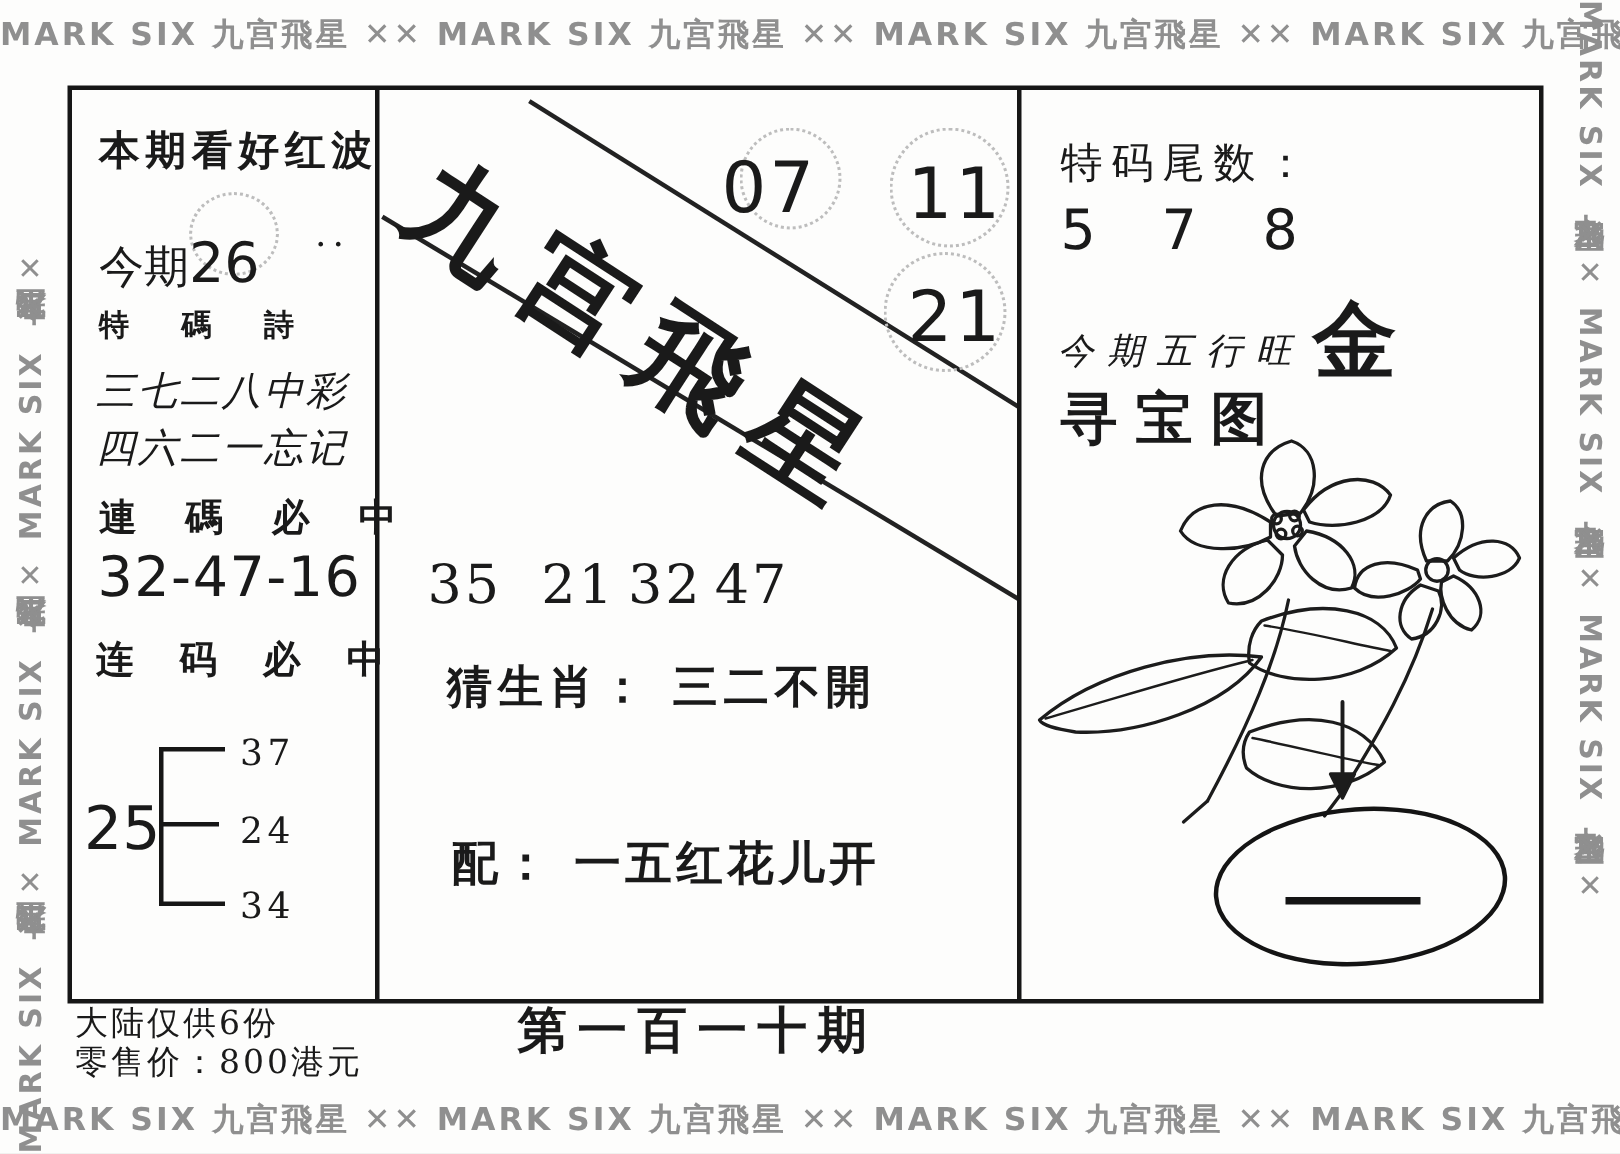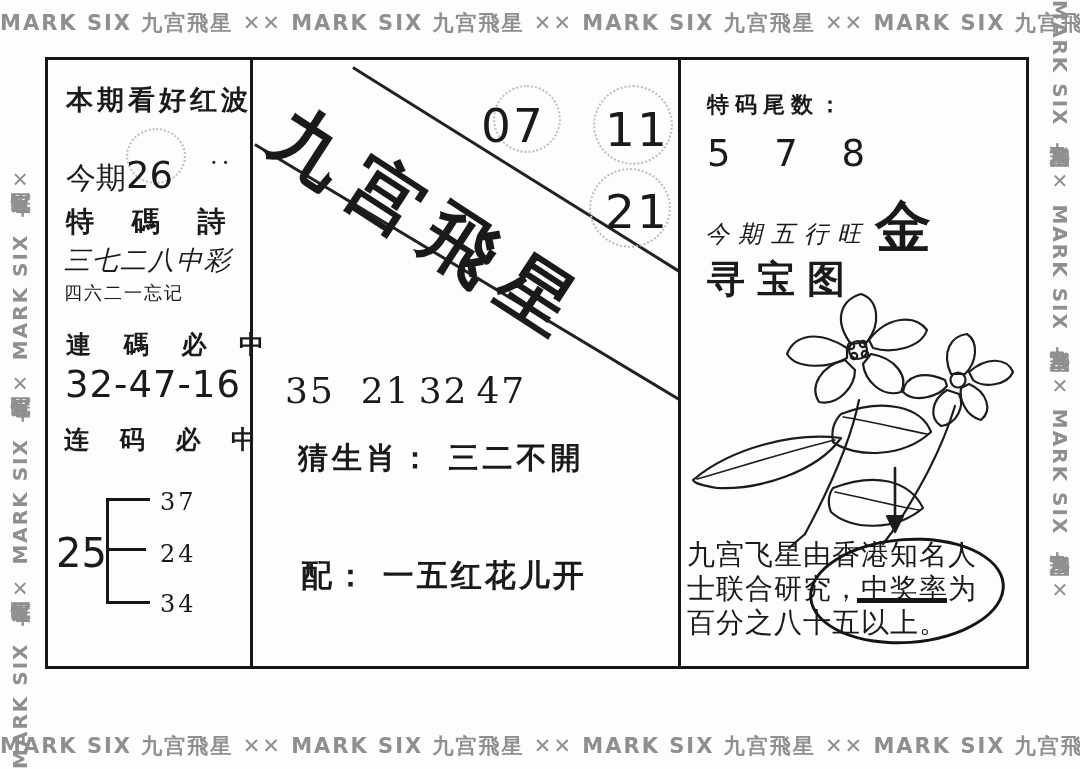--- a/index.html
+++ b/index.html
@@ -24,23 +24,23 @@
   .vdivider{position:absolute;top:0;width:3px;height:100%;background:#161616;}
   .div1{left:202px;} .div2{left:630px;}
   
   .leftcol{position:absolute;left:0;top:0;width:202px;height:100%;}
   .lc-headline{position:absolute;left:18px;top:22px;font-size:27px;font-weight:600;letter-spacing:4px;white-space:nowrap;}
   .lc-period{position:absolute;left:18px;top:94px;font-size:30px;white-space:nowrap;}
   .lc-period .num{font-size:37px;font-family:"DejaVu Sans","Liberation Sans",sans-serif;}
   .dotted-circle{position:absolute;border:2px dotted #bdbdbd;border-radius:50%;}
   .c26{left:78px;top:68px;width:56px;height:52px;}
   .lc-dots{position:absolute;left:162px;top:82px;font-size:24px;letter-spacing:4px;}
-  .lc-poemtitle{position:absolute;left:18px;top:143px;font-size:28px;letter-spacing:14px;font-weight:600;white-space:nowrap;}
+  .lc-poemtitle{position:absolute;left:18px;top:143px;font-size:20px;letter-spacing:14px;font-weight:600;white-space:nowrap;}
   .lc-poem1{position:absolute;left:16px;top:183px;font-size:26px;font-style:italic;letter-spacing:2px;white-space:nowrap;text-align:right;}
-  .lc-poem2{position:absolute;left:16px;top:221px;font-size:18px;letter-spacing:2px;white-space:nowrap;}
+  .lc-poem2{position:absolute;left:16px;top:221px;font-size:26px;font-style:italic;letter-spacing:2px;white-space:nowrap;}
   .lc-lian1{position:absolute;left:18px;top:268px;font-size:25px;letter-spacing:12px;font-weight:700;white-space:nowrap;}
   .lc-liannum{position:absolute;left:17px;top:303px;font-size:37px;font-family:"DejaVu Sans","Liberation Sans",sans-serif;letter-spacing:1px;}
   .lc-lian2{position:absolute;left:16px;top:363px;font-size:25px;letter-spacing:11px;font-weight:600;white-space:nowrap;}
   .bracket-root{position:absolute;left:8px;top:470px;font-size:40px;font-family:"DejaVu Sans","Liberation Sans",sans-serif;}
   .bk{position:absolute;background:#161616;}
   .bk-v{left:58px;top:438px;width:3px;height:106px;}
   .bk-t{left:58px;top:438px;width:44px;height:3px;}
   .bk-m{left:58px;top:488px;width:40px;height:3px;}
   .bk-b{left:58px;top:541px;width:44px;height:3px;}
   .bracket-leaf{position:absolute;left:112px;font-size:24px;letter-spacing:3px;}
@@ -60,21 +60,21 @@
   .c07{left:240px;top:25px;width:64px;height:64px;}
   .c11{left:340px;top:25px;width:76px;height:76px;}
   .c21{left:336px;top:108px;width:78px;height:76px;}
   .mc-row{position:absolute;left:32px;top:310px;font-size:36px;letter-spacing:2px;white-space:nowrap;}
   .mc-row .sp{display:inline-block;width:26px;}
   .mc-row .sp2{display:inline-block;width:8px;}
   .mc-zodiac{position:absolute;left:45px;top:378px;font-size:30px;font-weight:600;white-space:nowrap;letter-spacing:4px;}
   .mc-pair{position:absolute;left:48px;top:495px;font-size:31px;font-weight:700;white-space:nowrap;letter-spacing:3px;}
   
   .rightcol{position:absolute;left:633px;top:0;width:345px;height:100%;}
-  .rc-tail{position:absolute;left:26px;top:30px;font-size:22px;font-weight:700;letter-spacing:6px;white-space:nowrap;}
+  .rc-tail{position:absolute;left:26px;top:30px;font-size:28px;font-weight:400;letter-spacing:6px;white-space:nowrap;}
   .rc-tailnums{position:absolute;left:26px;top:72px;font-size:37px;font-family:"DejaVu Sans","Liberation Sans",sans-serif;letter-spacing:16px;}
   .rc-wuxing{position:absolute;left:24px;top:158px;font-size:24px;font-style:italic;letter-spacing:9px;white-space:nowrap;}
   .rc-gold{position:absolute;left:194px;top:130px;font-size:56px;font-weight:bold;}
   .rc-treasure{position:absolute;left:26px;top:194px;font-size:38px;font-weight:600;letter-spacing:12px;white-space:nowrap;}
   .flower-svg{position:absolute;left:2px;top:222px;}
   .rc-note{position:absolute;left:6px;top:478px;width:338px;font-size:28px;line-height:34px;letter-spacing:1px;}
   .ellipse-mark{position:absolute;left:128px;top:478px;width:190px;height:100px;border:3px solid #141414;border-radius:50%;transform:rotate(-4deg);}
   .under-bar{position:absolute;left:176px;top:538px;width:90px;height:5px;background:#141414;}
   
   .footer{position:absolute;left:45px;top:663px;width:978px;height:62px;}
@@ -176,24 +176,24 @@
         <path d="M14 197 C66 182 110 168 152 158" stroke-width="1.6"></path>
         <path d="M158 132 C200 116 238 124 248 150 C220 176 172 176 150 160 C148 148 152 138 158 132 Z"></path>
         <path d="M160 135 C192 140 222 148 244 152" stroke-width="1.6"></path>
         <path d="M150 206 C192 190 226 198 240 226 C212 250 168 248 148 230 C144 220 146 212 150 206 Z"></path>
         <path d="M152 210 C182 216 212 224 236 228" stroke-width="1.6"></path>
 
         <path d="M212 186 L212 238" stroke-width="2.6"></path>
         <path d="M204 234 L212 250 L220 234 Z" fill="#1c1c1c"></path>
       </svg>
 
-      <div class="rc-note">
-        <div>九宫飞星由香港知名人</div>
-        <div>士联合研究，中奖率为</div>
-        <div>百分之八十五以上。</div>
-      </div>
       <div class="under-bar"></div>
       <div class="ellipse-mark"></div>
     </div>
   </div>
 
+  <div class="footer">
+    <div class="ft-supply">大陆仅供6份</div>
+    <div class="ft-price">零售价：800港元</div>
+    <div class="ft-issue">第一百一十期</div>
+  </div>
 
 </div>
 
 </body></html>

